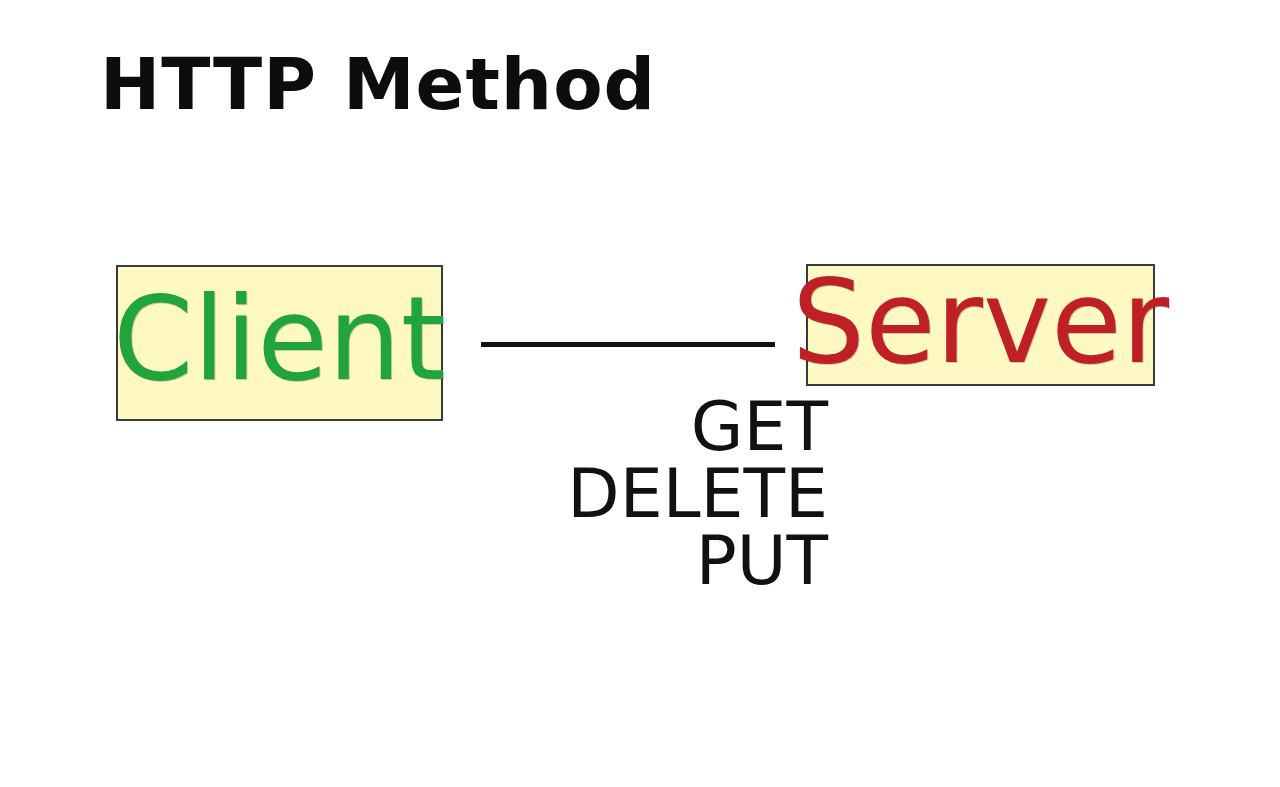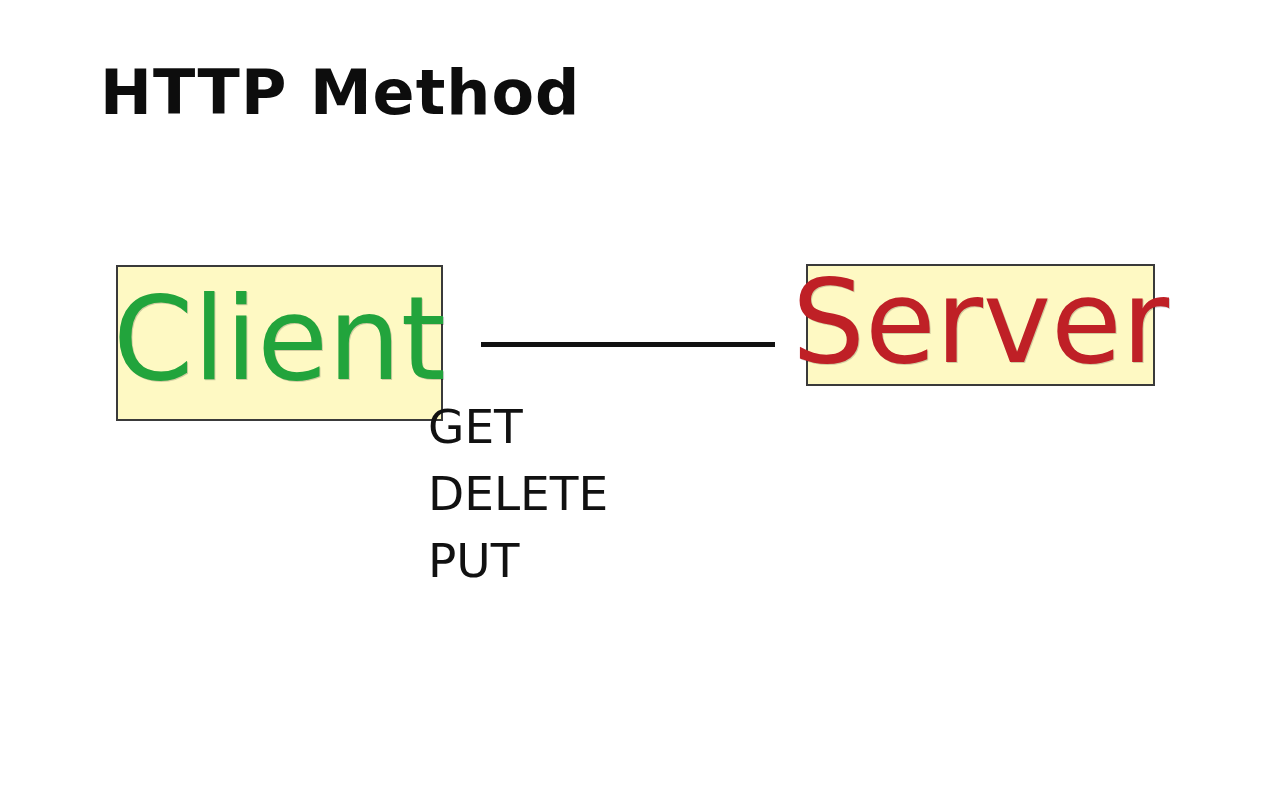--- a/index.html
+++ b/index.html
@@ -16,23 +16,23 @@
     width: 1280px;
     height: 787px;
     background: #ffffff;
     overflow: hidden;
   }
 
   
   #page-title {
     position: absolute;
     left: 100px;
-    top: 62px;
+    top: 48px;
     font-family: "DejaVu Sans", sans-serif;
-    font-size: 62px;
+    font-size: 72px;
     font-weight: bold;
     letter-spacing: 1px;
     color: #0d0d0d;
     line-height: 1.0;
     white-space: nowrap;
     -webkit-font-smoothing: antialiased;
   }
 
   
   .node-box {
@@ -79,23 +79,23 @@
     height: 5px;
     background: #111111;
   }
 
   
   #method-list {
     position: absolute;
     left: 428px;
     top: 393px;
     width: 400px;
-    text-align: left;
+    text-align: right;
     font-family: "DejaVu Sans", sans-serif;
-    font-size: 47px;
+    font-size: 68px;
     line-height: 67px;
     font-weight: normal;
     color: #111111;
     letter-spacing: 0px;
   }
   .method-item {
     display: block;
     white-space: nowrap;
   }
 </style>

